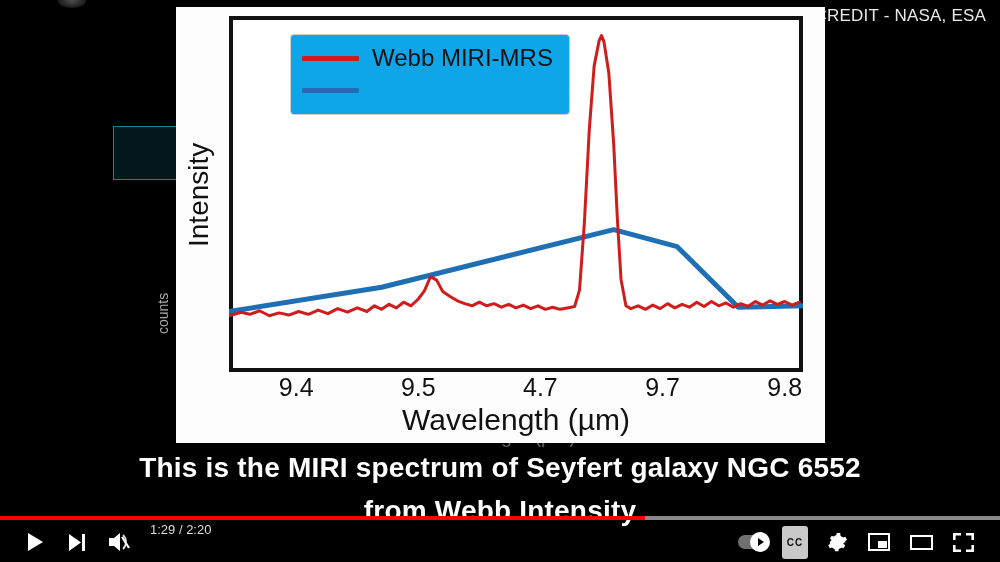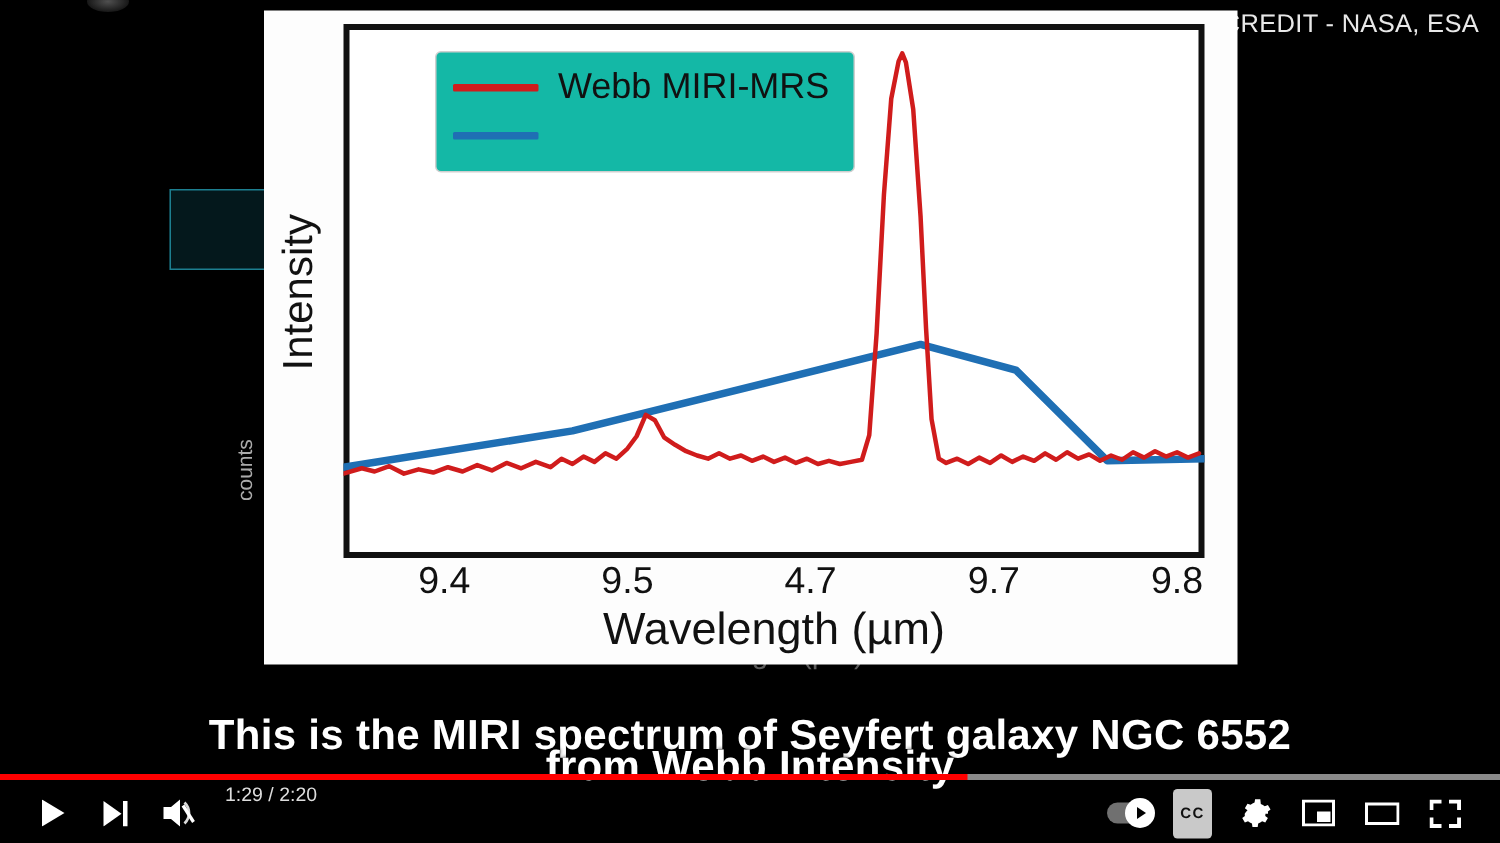--- a/index.html
+++ b/index.html
@@ -41,31 +41,31 @@
 
   
   .xticks{position:absolute;left:53px;top:366px;width:574px;height:32px;}
   .xtick{position:absolute;transform:translateX(-50%);font-size:25px;color:#111;}
 
   .xlabel{position:absolute;left:53px;top:396px;width:574px;text-align:center;
           font-size:30px;color:#111;}
 
   
   #legend{position:absolute;left:61px;top:18px;
-          background:#14b8a6;border:1px solid #cfcfcf;border-radius:4px;
+          background:#0ea5e9;border:1px solid #cfcfcf;border-radius:4px;
           padding:7px 16px 8px 11px;}
   .lrow{display:flex;align-items:center;height:32px;}
   .lswatch{width:57px;height:5px;border-radius:1px;margin-right:13px;}
   .ltext{font-size:24px;color:#111;white-space:nowrap;}
 
   
   .caption{position:absolute;left:0;width:1000px;text-align:center;color:#fff;
            font-weight:bold;font-size:28px;letter-spacing:.2px;white-space:nowrap;
            text-shadow:0 0 3px #000;}
-  .cap1{top:474px;}
+  .cap1{top:452px;}
   .cap2{top:495px;}
 
   
   #progress{position:absolute;left:0;top:516px;width:1000px;height:4px;background:#3f3f3f;}
   #buffered{position:absolute;left:0;top:0;height:100%;background:#8a8a8a;}
   #played{position:absolute;left:0;top:0;height:100%;background:#ff0000;}
 
   #controls{position:absolute;left:0;top:522px;width:1000px;height:40px;
             display:flex;align-items:center;}
   .cleft{display:flex;align-items:flex-start;padding-left:14px;}

